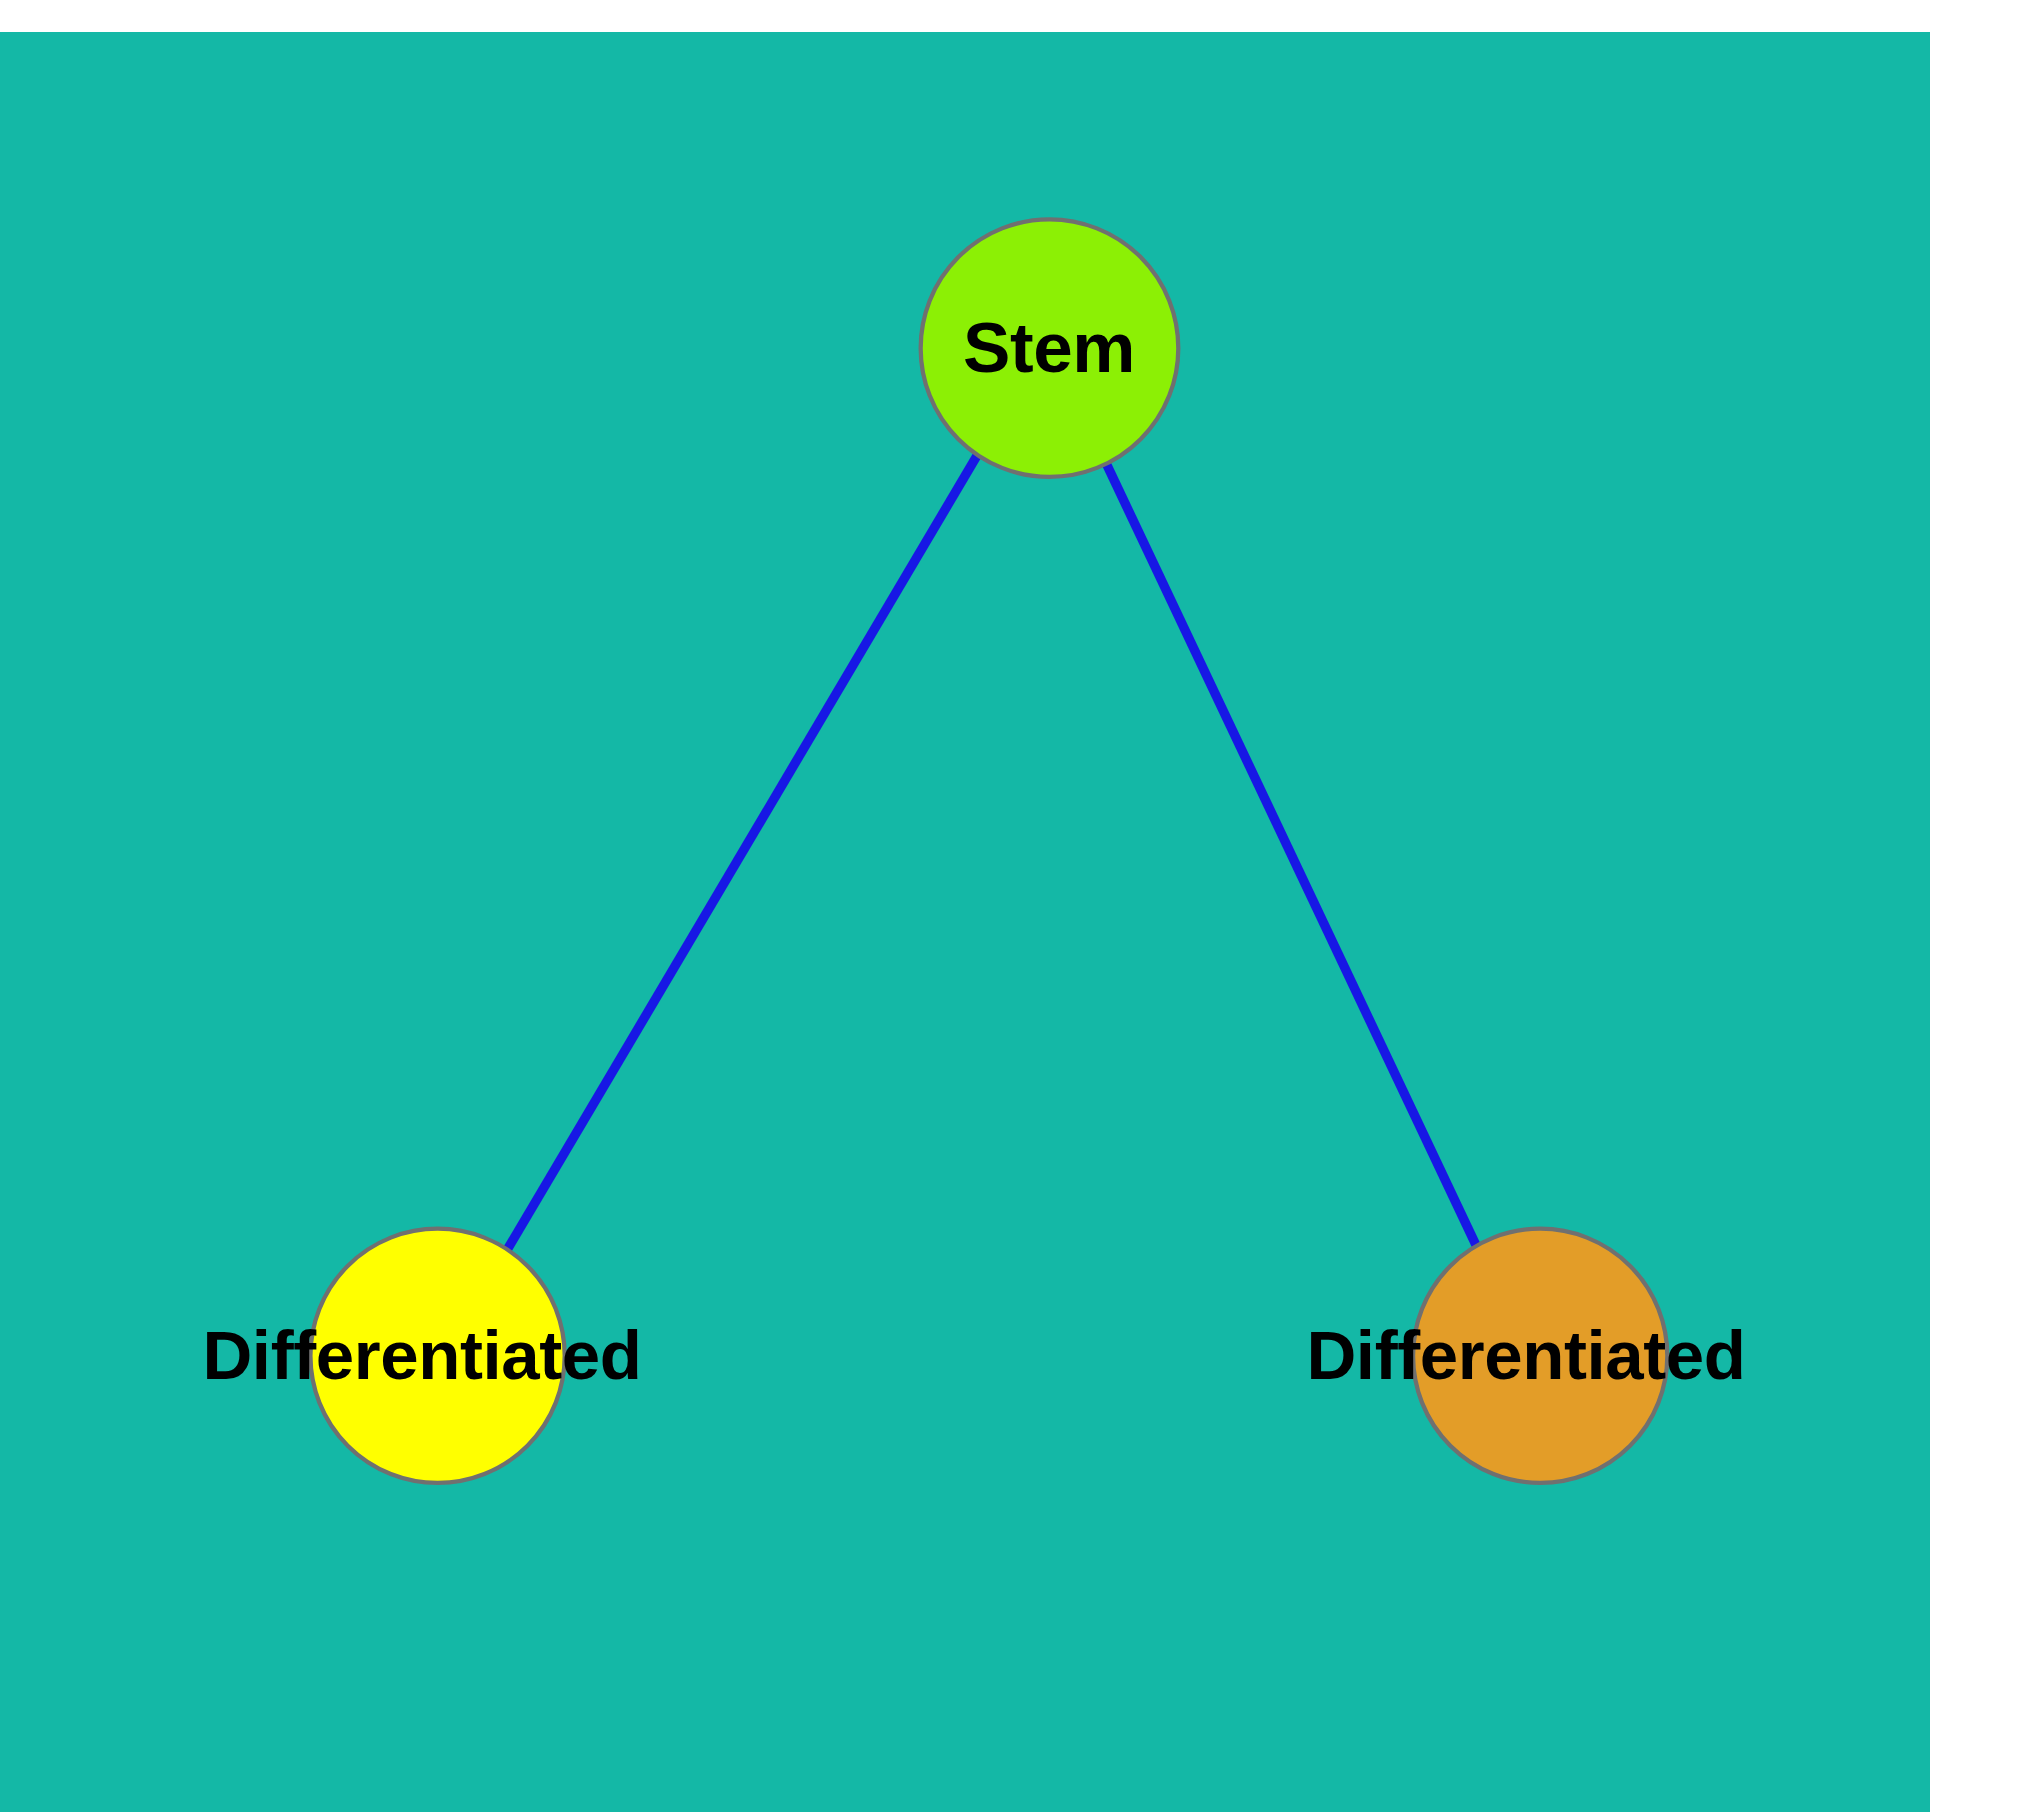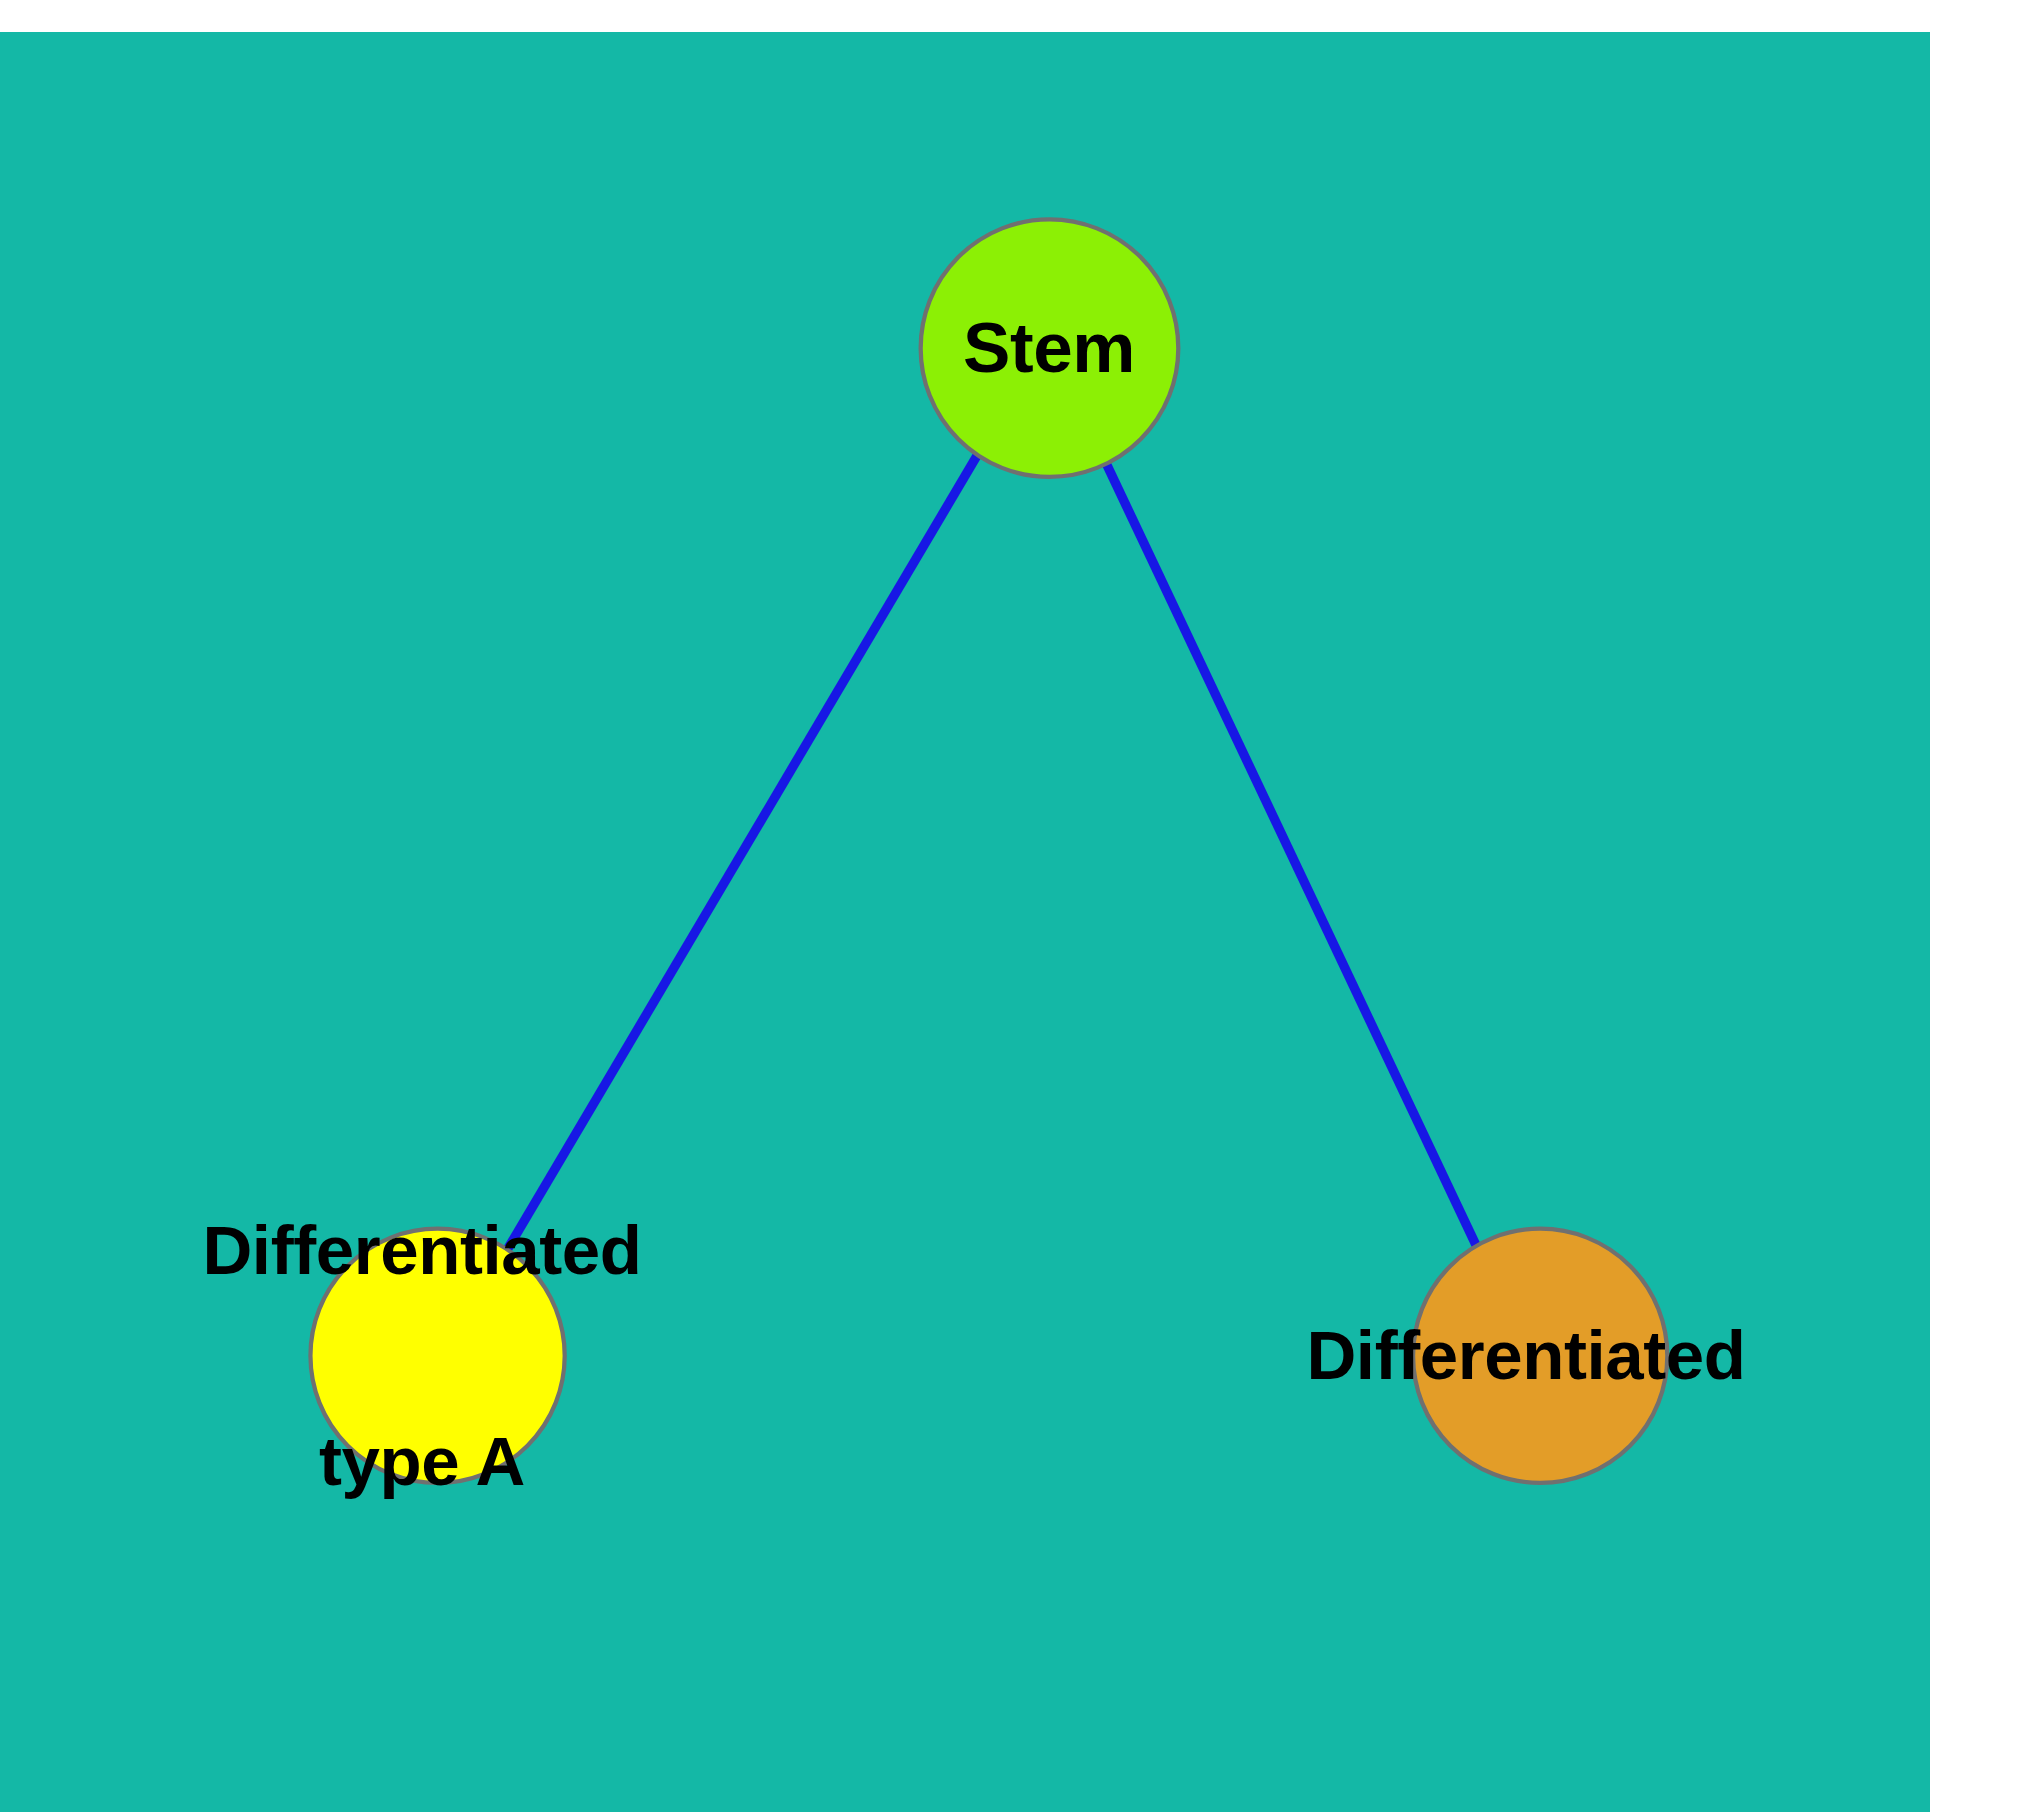--- a/index.html
+++ b/index.html
@@ -71,21 +71,20 @@
       <circle class="node-circle" cx="1817" cy="1562" r="150" fill="#e39d28" stroke="#707070" stroke-width="5"></circle>
     </g>
   </svg>
 
   <div class="node-label label-stem" style="color: rgb(0, 0, 0);">
     <span class="label-line">Stem</span>
   </div>
 
   <div class="node-label label-a" style="color: rgb(0, 0, 0);">
     <span class="label-line">Differentiated</span>
-    <span class="label-line">type A</span>
   </div>
 
   <div class="node-label label-b" style="color: rgb(0, 0, 0);">
     <span class="label-line">Differentiated</span>
   </div>
 
 </div>
 
 
 </body></html>

